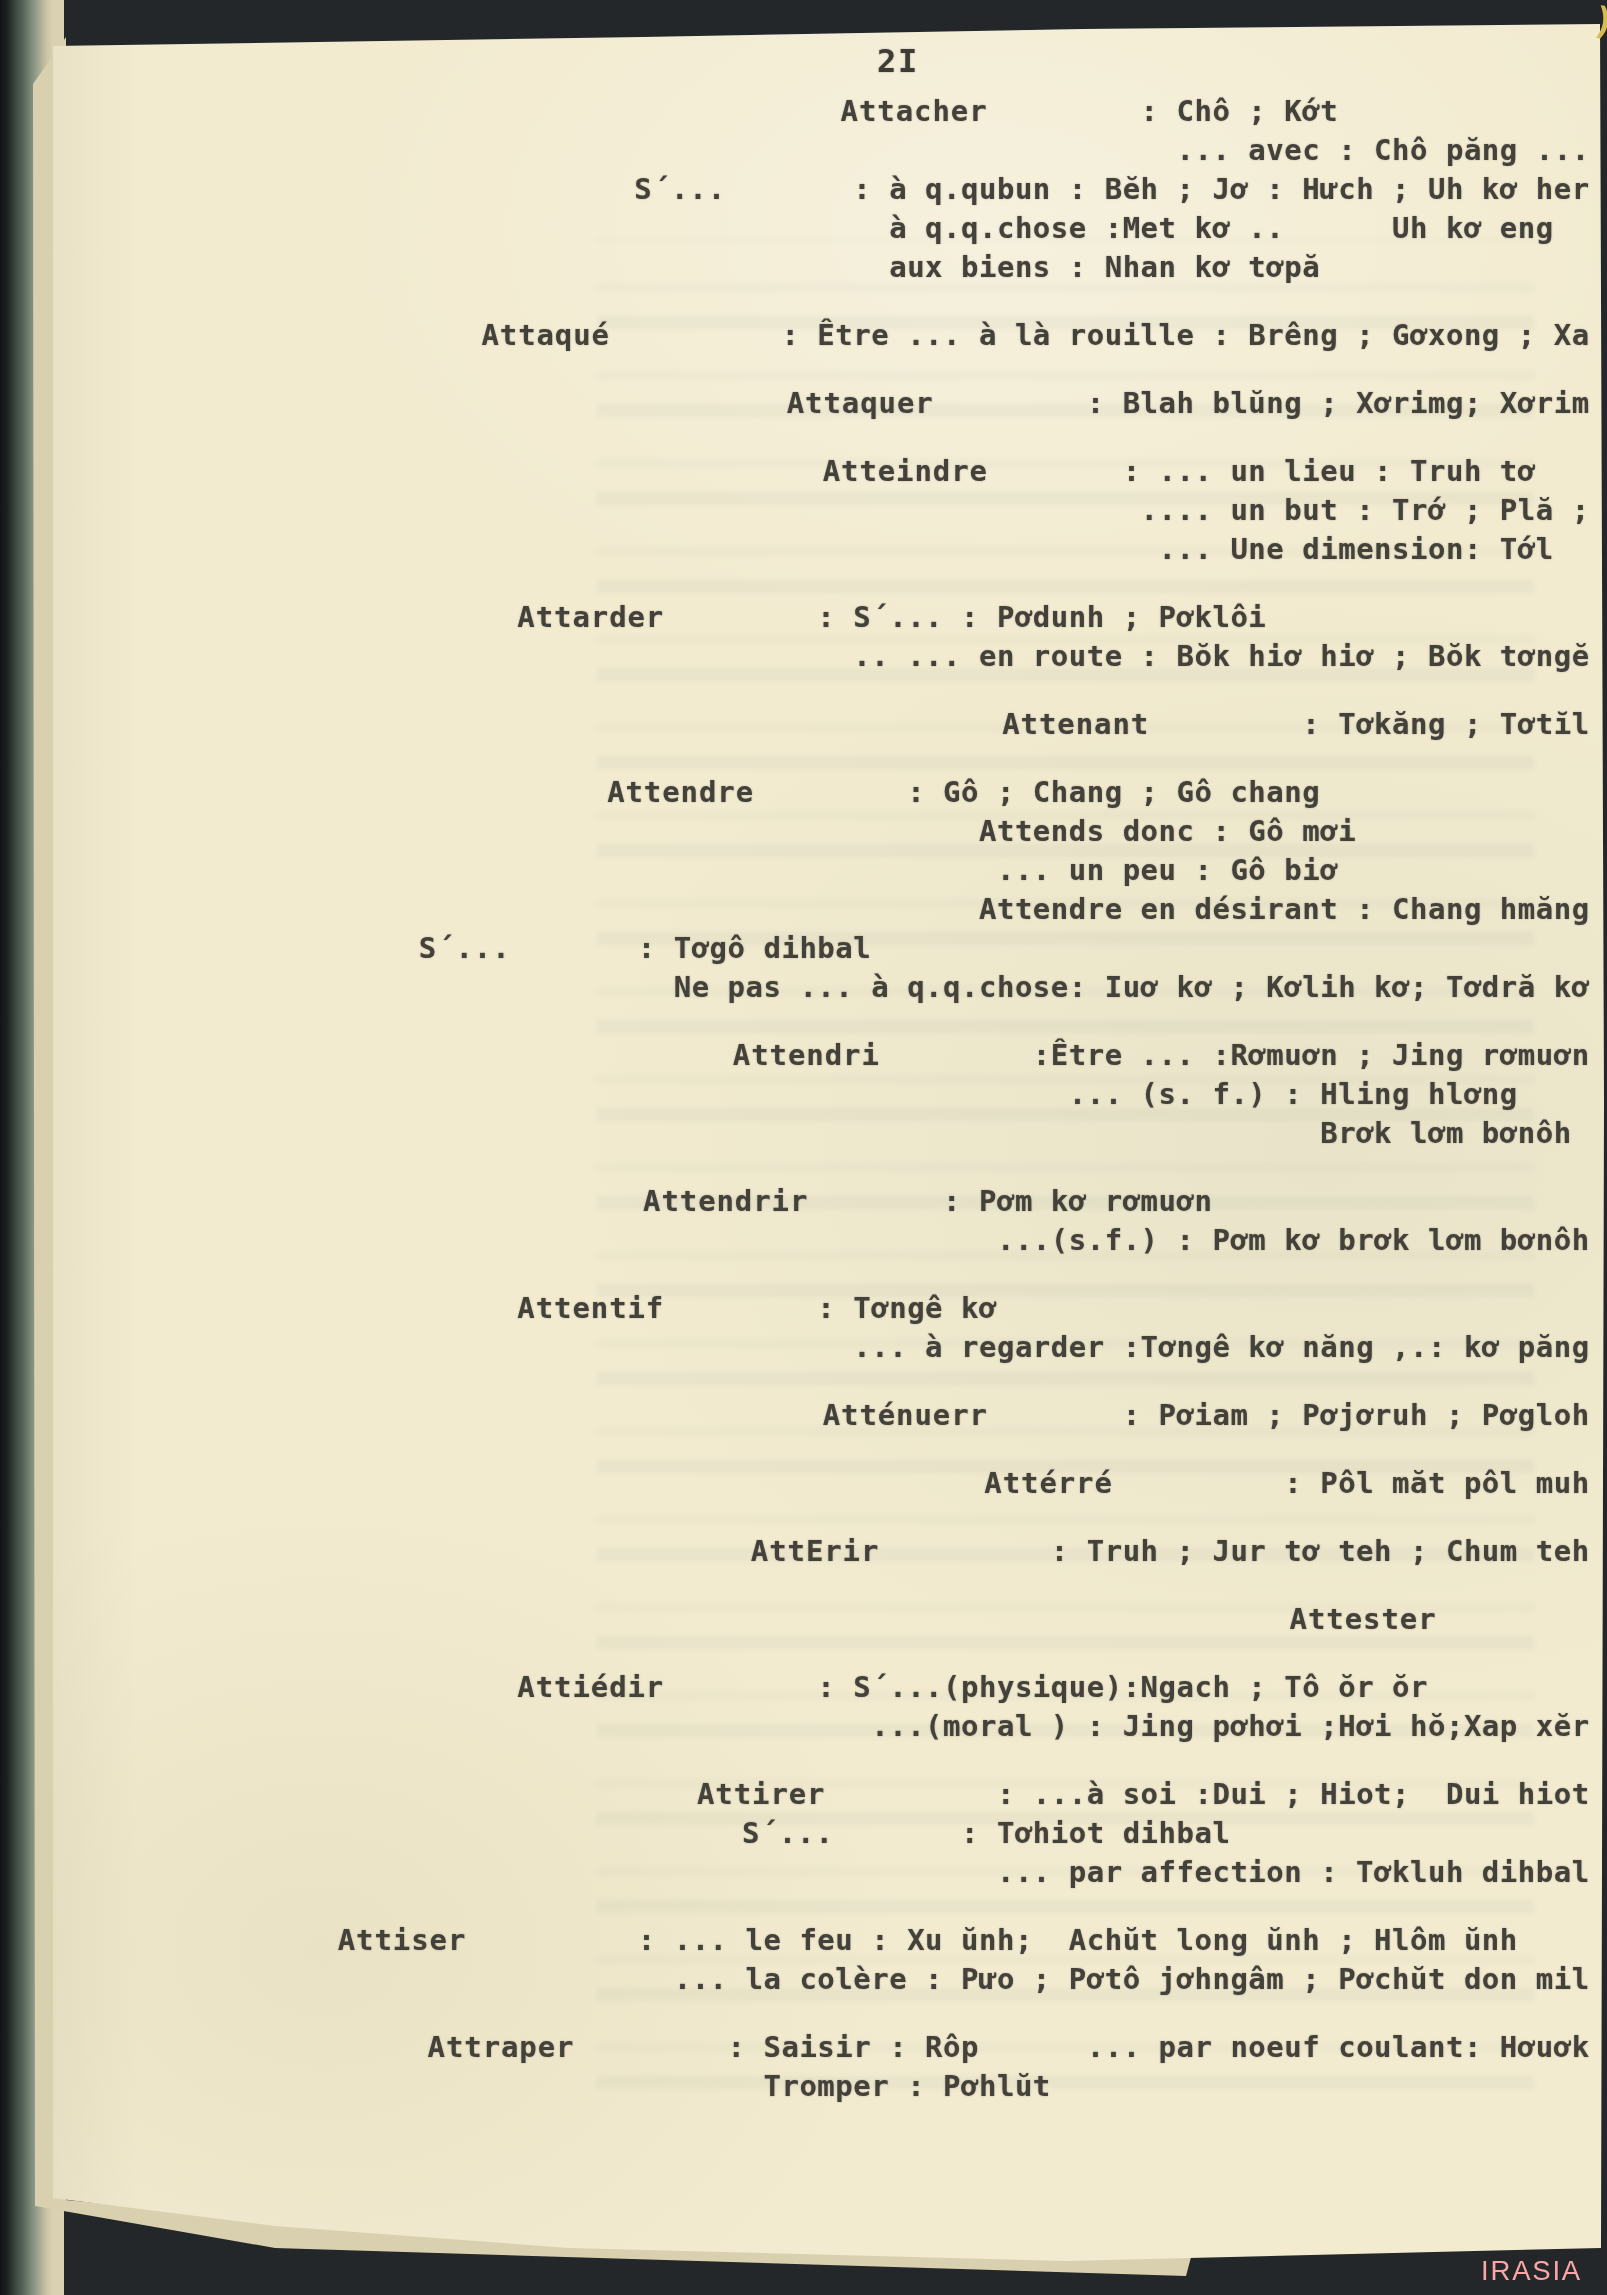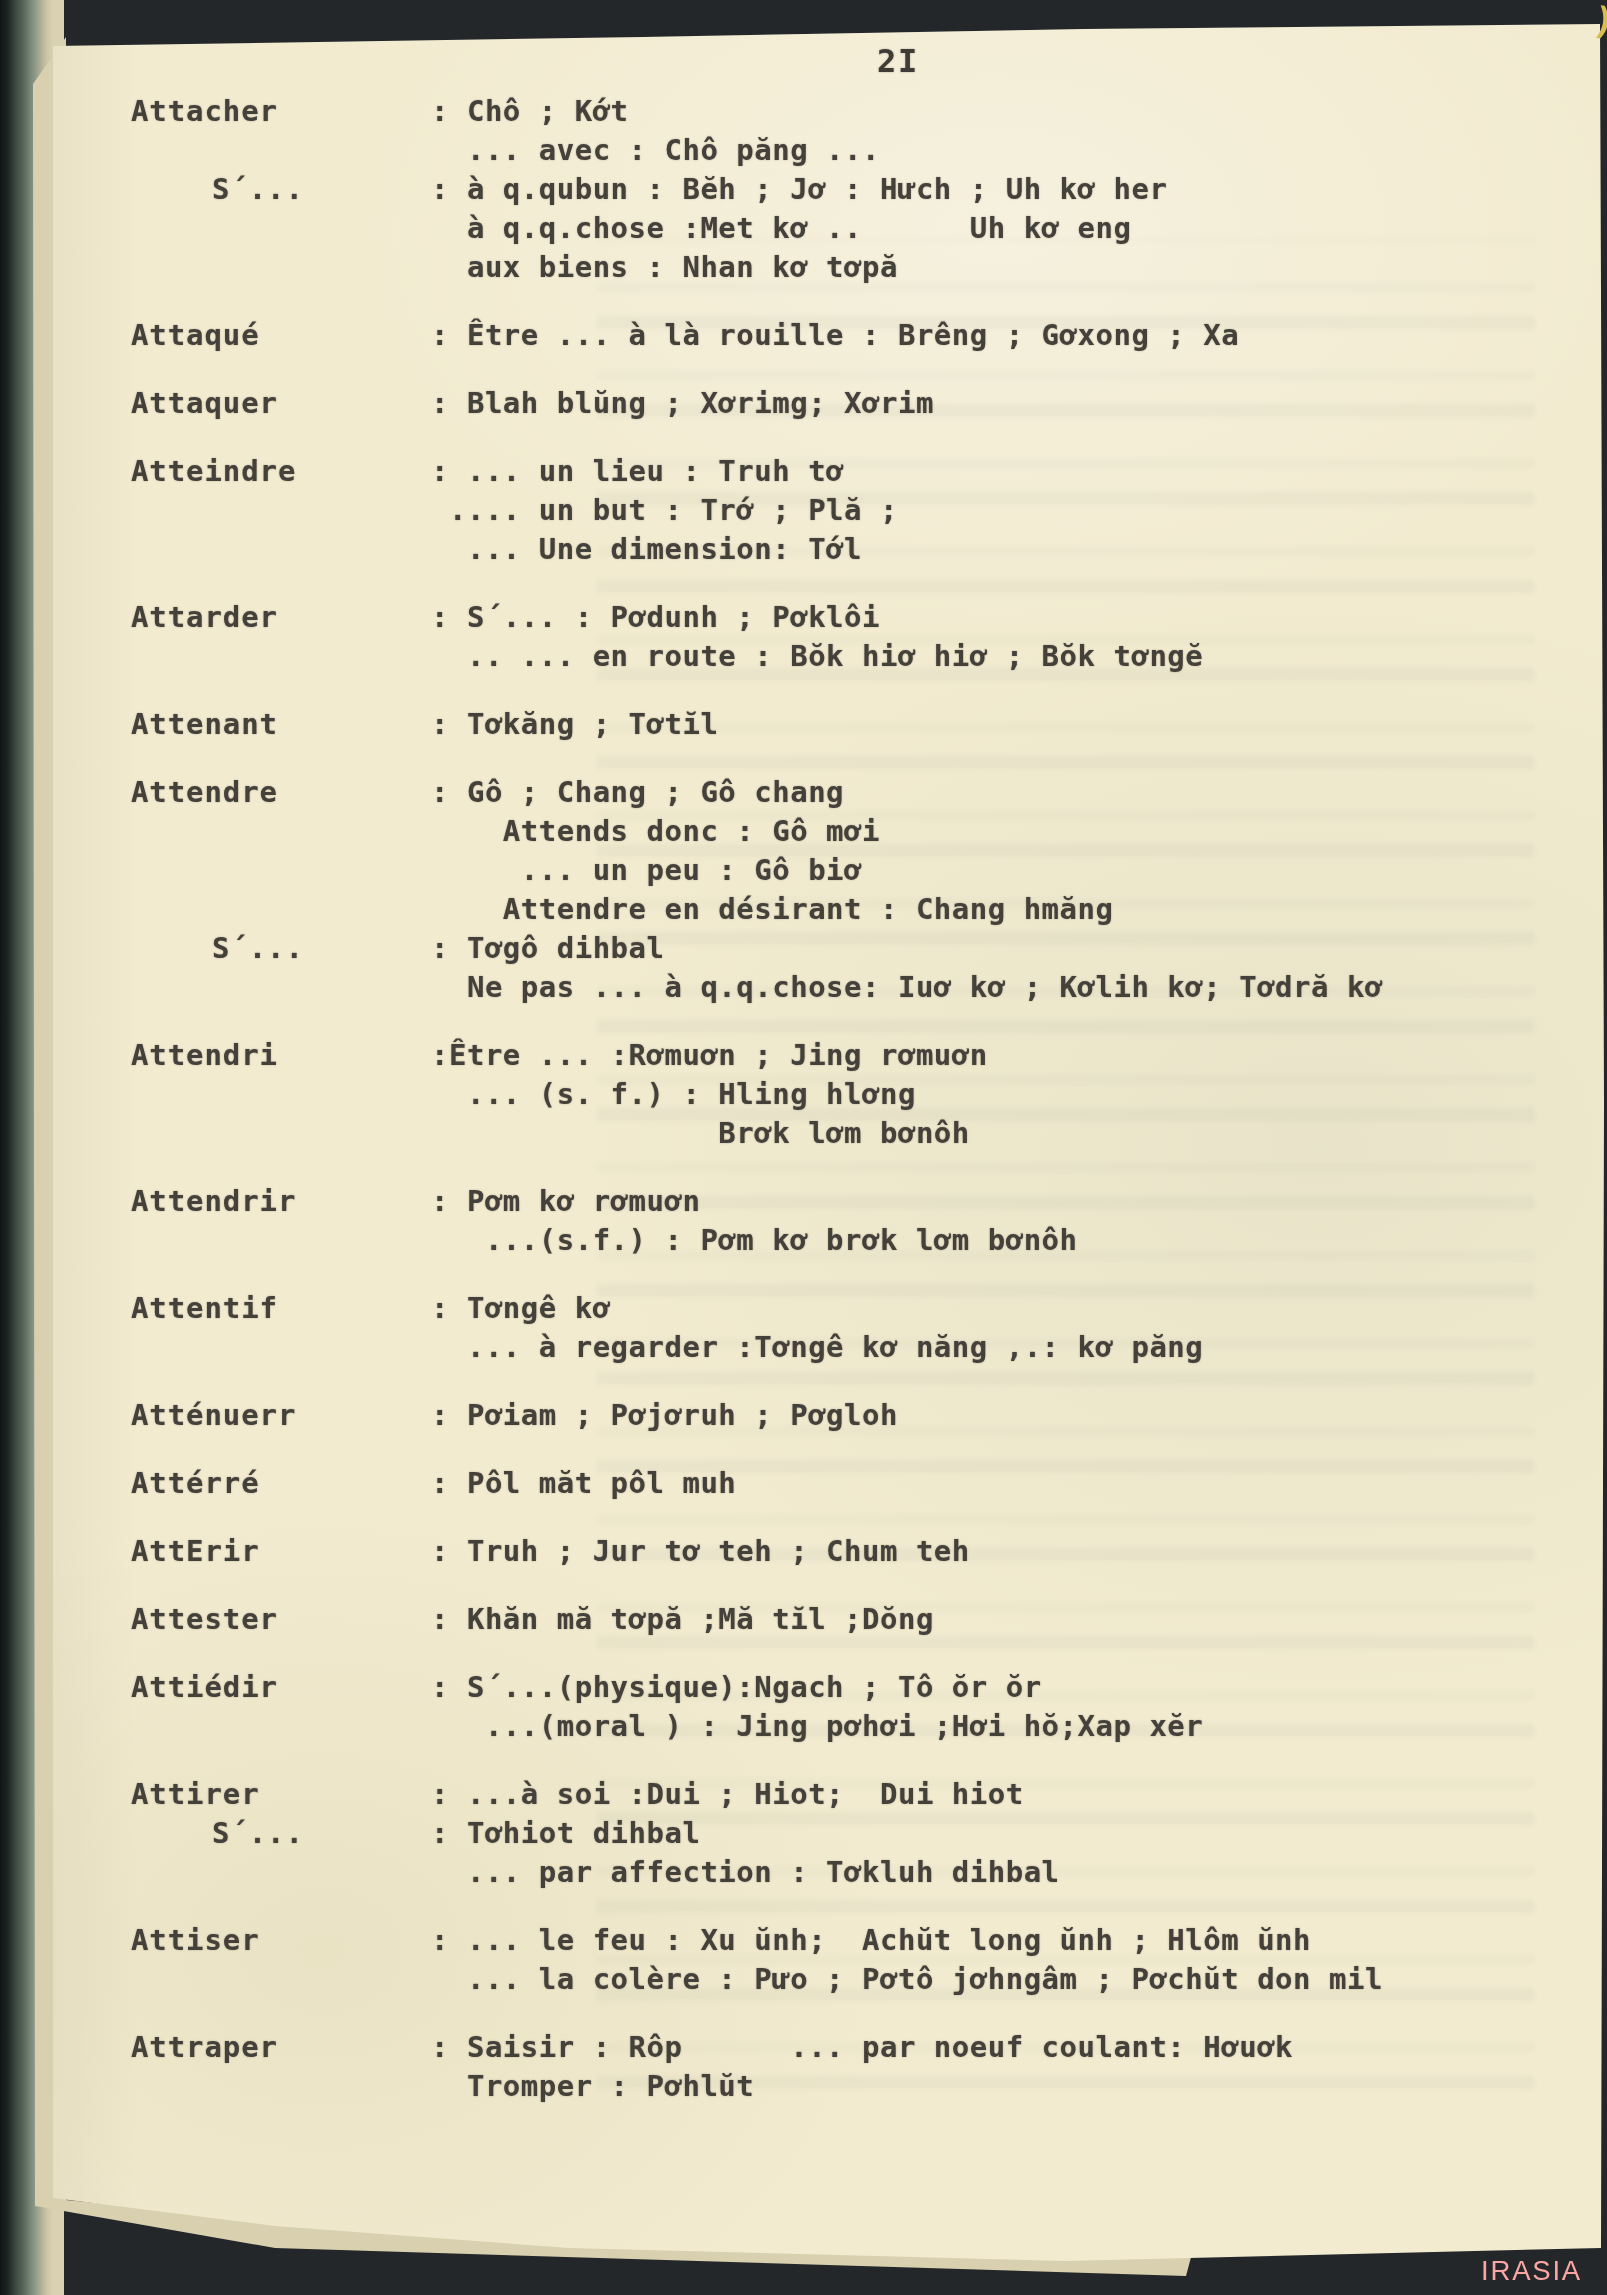--- a/index.html
+++ b/index.html
@@ -41,21 +41,21 @@
       rgba(0,0,0,0) 0 42px,rgba(140,150,132,.10) 42px 55px,
       rgba(0,0,0,0) 55px 79px,rgba(150,156,138,.07) 79px 88px);
     filter:blur(2.8px);opacity:.8;pointer-events:none;
   }
   .entries{
     position:absolute;left:131px;top:92px;right:18.4px;
     color:#44403a;font-size:29px;line-height:39px;font-weight:bold;
     text-shadow:0 0 1.8px rgba(80,76,66,.45);
   }
   .block{margin:0 0 29px 0;}
-  .row{display:flex;align-items:flex-start;}
+  .row{display:flex;align-items:flex-start;justify-content:flex-end;}
   .hw{flex:0 0 300px;letter-spacing:0.9px;white-space:pre;}
   .row.sub .hw{padding-left:81px;box-sizing:border-box;}
   .def{margin:0;font:inherit;white-space:pre;letter-spacing:0.5px;}
   .page-number{
     position:absolute;left:877px;top:42px;
     color:#3f3c35;font-size:32px;font-weight:bold;letter-spacing:1.8px;
     text-shadow:0 0 1.8px rgba(80,76,66,.5);
   }
   .corner-mark{
     position:absolute;right:-7.3px;top:0px;color:#d9bc4e;
@@ -172,21 +172,20 @@
       </div>
       <div class="block">
         <div class="row">
           <div class="hw">AttErir</div>
           <pre class="def">: Truh ; Jur tơ teh ; Chum teh</pre>
         </div>
       </div>
       <div class="block">
         <div class="row">
           <div class="hw">Attester</div>
-          <pre class="def">: Khăn mă tơpă ;Mă tĭl ;Dŏng</pre>
         </div>
       </div>
       <div class="block">
         <div class="row">
           <div class="hw">Attiédir</div>
           <pre class="def">: S´...(physique):Ngach ; Tô ŏr ŏr
    ...(moral ) : Jing pơhơi ;Hơi hŏ;Xap xĕr</pre>
         </div>
       </div>
       <div class="block">

